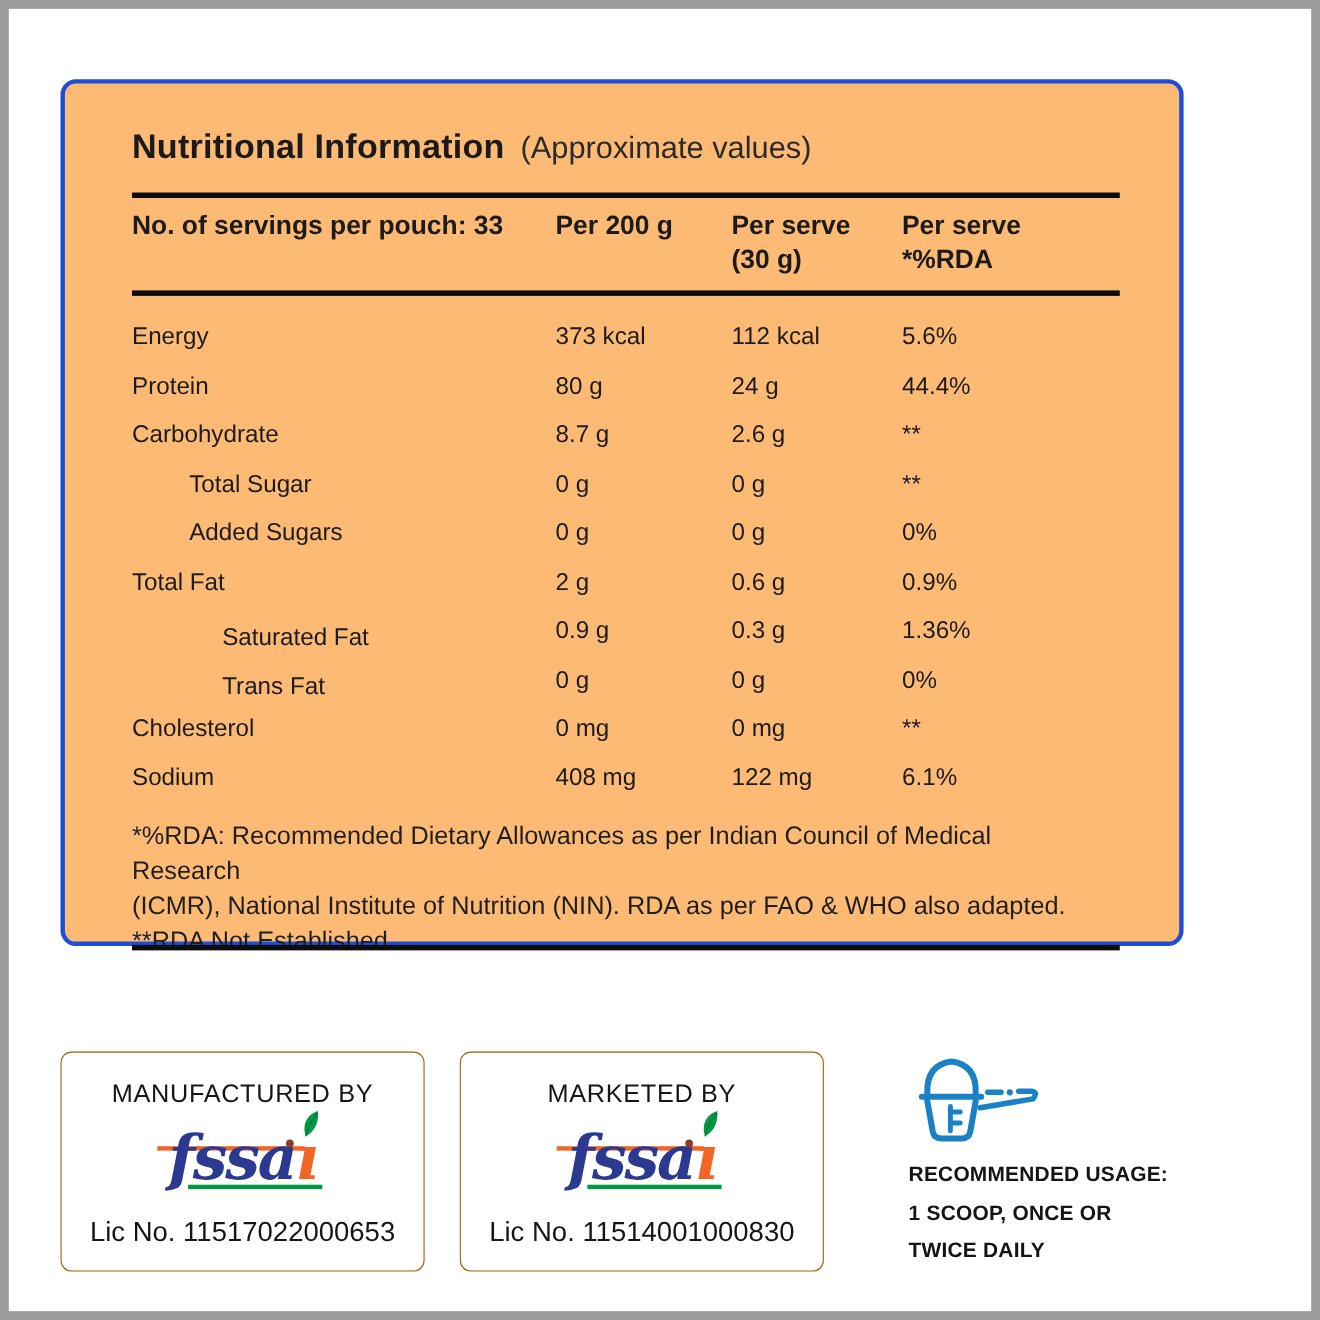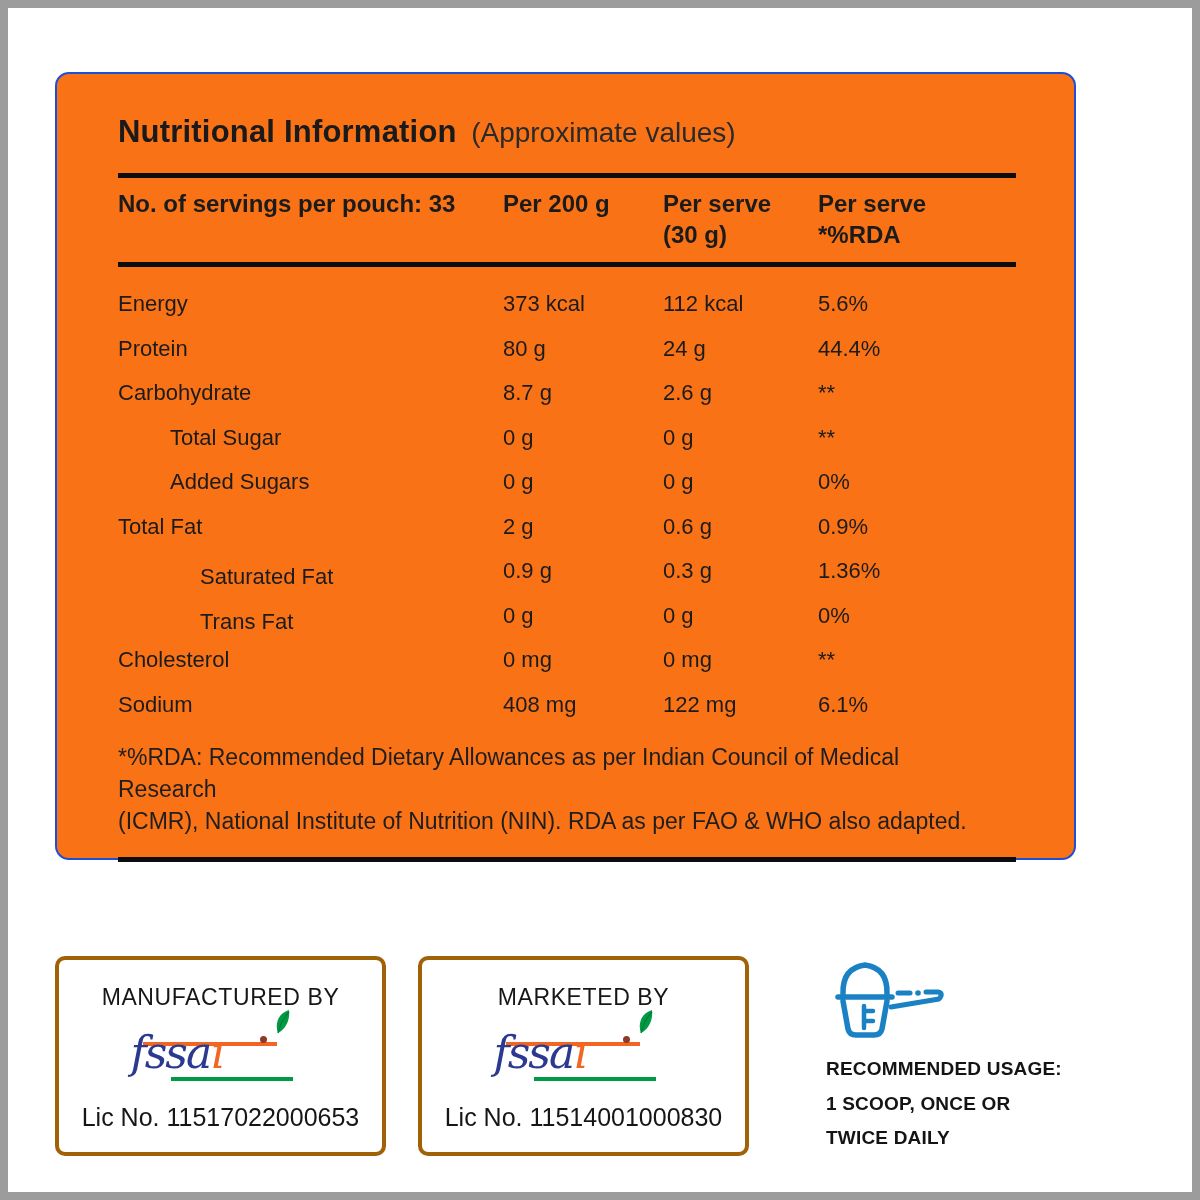--- a/index.html
+++ b/index.html
@@ -6,21 +6,21 @@
   html,body { background:#fff; }
   .page {
     position:relative; width:1200px; height:1200px;
     background:#ffffff; border:8px solid #9c9c9c;
     font-family:"Liberation Sans", sans-serif; color:#1b1b1b;
     overflow:hidden;
   }
   
   .card {
     position:absolute; left:47px; top:64px; width:1021px; height:788px;
-    border:2px solid #1d4ed8; border-radius:14px; background:#f97316;
+    border:4px solid #1d4ed8; border-radius:14px; background:#fdba74;
   }
   .title-row { position:absolute; left:61px; top:40px; white-space:nowrap; }
   .title-main { font-size:31px; font-weight:bold; color:#1a1a1a; letter-spacing:0.2px; }
   .title-sub  { font-size:28px; font-weight:normal; color:#2a2a2a; margin-left:10px; }
   .rule { position:absolute; left:61px; width:898px; height:5px; background:#0d0d0d; }
   .rule-1 { top:99px; }
   .rule-2 { top:188px; }
   .rule-3 { top:783px; }
   .thead {
     position:absolute; left:61px; top:114px; width:898px;
@@ -37,31 +37,31 @@
   .t-row .c-name { padding-left:0; }
   .t-row.indent-1 .c-name { padding-left:52px; }
   .t-row.indent-2 .c-name { padding-left:82px;margin-top:12px; }
   .footnote {
     position:absolute; left:61px; top:667px; width:880px;
     font-size:23px; line-height:32px; color:#1e1e1e;
   }
   
   .foot-box {
     position:absolute; top:948px; width:331px; height:200px;
-    border:4px solid #a16207; border-radius:10px; background:#fff;
+    border:1px solid #a16207; border-radius:10px; background:#fff;
     display:flex; flex-direction:column; align-items:center;
     padding:24px 8px 20px 8px; justify-content:space-between;
   }
   .box-manufactured { left:47px; }
   .box-marketed { left:410px; }
   .foot-label { font-size:23px; letter-spacing:0.6px; color:#161616; }
   .lic-no { font-size:25px; color:#161616; }
   
   .fssai { position:relative; width:180px; height:84px; font-family:"DejaVu Serif", serif; font-style:italic; }
-  .fssai-text { position:absolute; left:0; right:0; top:2px; font-size:44px; line-height:72px; color:#2B3990; letter-spacing:-2px; }
+  .fssai-text { position:absolute; left:0; right:0; top:2px; text-align:center; font-size:56px; line-height:72px; color:#2B3990; letter-spacing:-2px;font-weight:bold; }
   .fssai-i { color:#F26522; }
   .fssai-orange-bar { position:absolute; top:27px; left:12px; right:34px; height:4px; background:#F26522; }
   .fssai-green-bar  { position:absolute; top:62px; left:40px; right:18px; height:4px; background:#009A44; }
   .fssai-leaf { position:absolute; right:18px; top:-6px; }
   .fssai-dot { position:absolute; right:44px; top:21px; width:7px; height:7px; border-radius:50%; background:#8C3B28; }
   
   .usage { position:absolute; left:818px; top:948px; width:345px; }
   .scoop-wrap { margin-left:2px; height:88px; }
   .usage-text { margin-top:8px; font-size:19px; font-weight:bold; line-height:34.5px; color:#141414; letter-spacing:0.2px; }
 </style>
@@ -166,20 +166,21 @@
     <div class="c-name">Sodium</div>
     <div class="c-per100">408 mg</div>
     <div class="c-serve">122 mg</div>
     <div class="c-rda">6.1%</div>
   </div>
 </div>
 
     <div class="footnote">
       <div>*%RDA: Recommended Dietary Allowances as per Indian Council of Medical Research</div>
       <div>(ICMR), National Institute of Nutrition (NIN). RDA as per FAO &amp; WHO also adapted.</div>
+      <div>**RDA Not Established.</div>
     </div>
 
     <div class="rule rule-3"></div>
   </div>
 
   <div class="foot-box box-manufactured">
     <div class="foot-label">MANUFACTURED BY</div>
     <div class="fssai">
       <div class="fssai-orange-bar"></div>
       <div class="fssai-text"><span>fssa</span><span class="fssai-i">ı</span></div>

